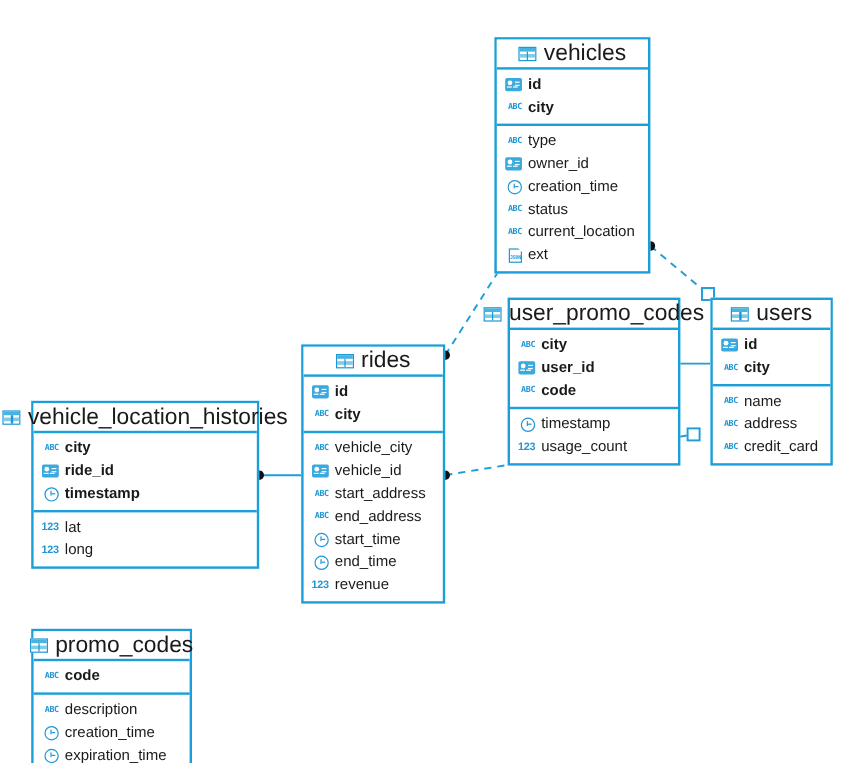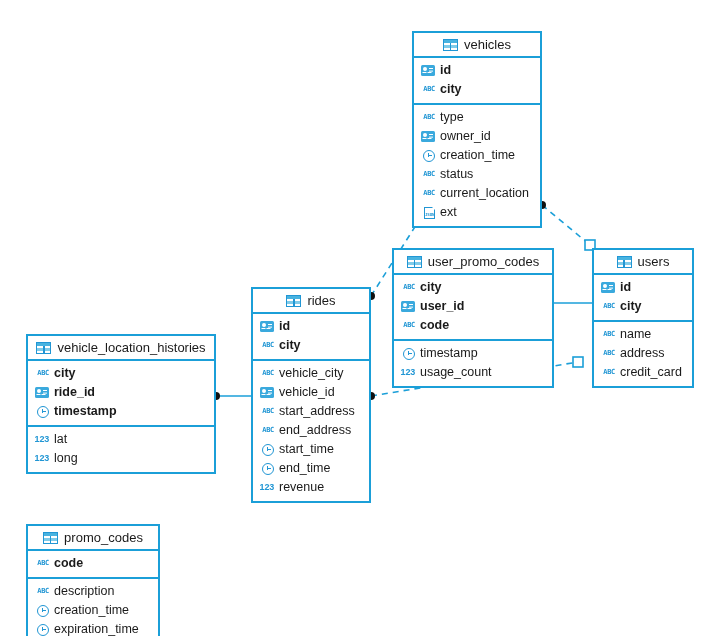--- a/index.html
+++ b/index.html
@@ -37,21 +37,21 @@
     height: 25px;
     border-bottom: 2px solid #1b9fd8;
     display: flex;
     align-items: center;
     justify-content: center;
     gap: 6px;
     background: #ffffff;
     padding: 0 6px;
   }
   .entity-title {
-    font-size: 13px;
+    font-size: 19px;
     color: #1a1a1a;
     white-space: nowrap;
   }
   .field-group {
     padding: 3px 16px 4px 0;
   }
   .field-group + .field-group {
     border-top: 2px solid #1b9fd8;
   }
   .field {
@@ -311,21 +311,21 @@
         <div class="field">
           <span class="ico">
             <span class="ico-json">
               <span class="jlabel">JSON</span>
             </span>
           </span>
           <span class="field-label">ext</span>
         </div>
       </div>
     </div>
-    <div class="entity" style="left: 392px; top: 248px; width: 162px;">
+    <div class="entity" style="left: 423px; top: 248px; width: 144px;">
       <div class="entity-header">
         <span class="ico">
           <span class="ico-table">
             <span class="cells"></span>
           </span>
         </span>
         <span class="entity-title">user_promo_codes</span>
       </div>
       <div class="field-group">
         <div class="field key">

